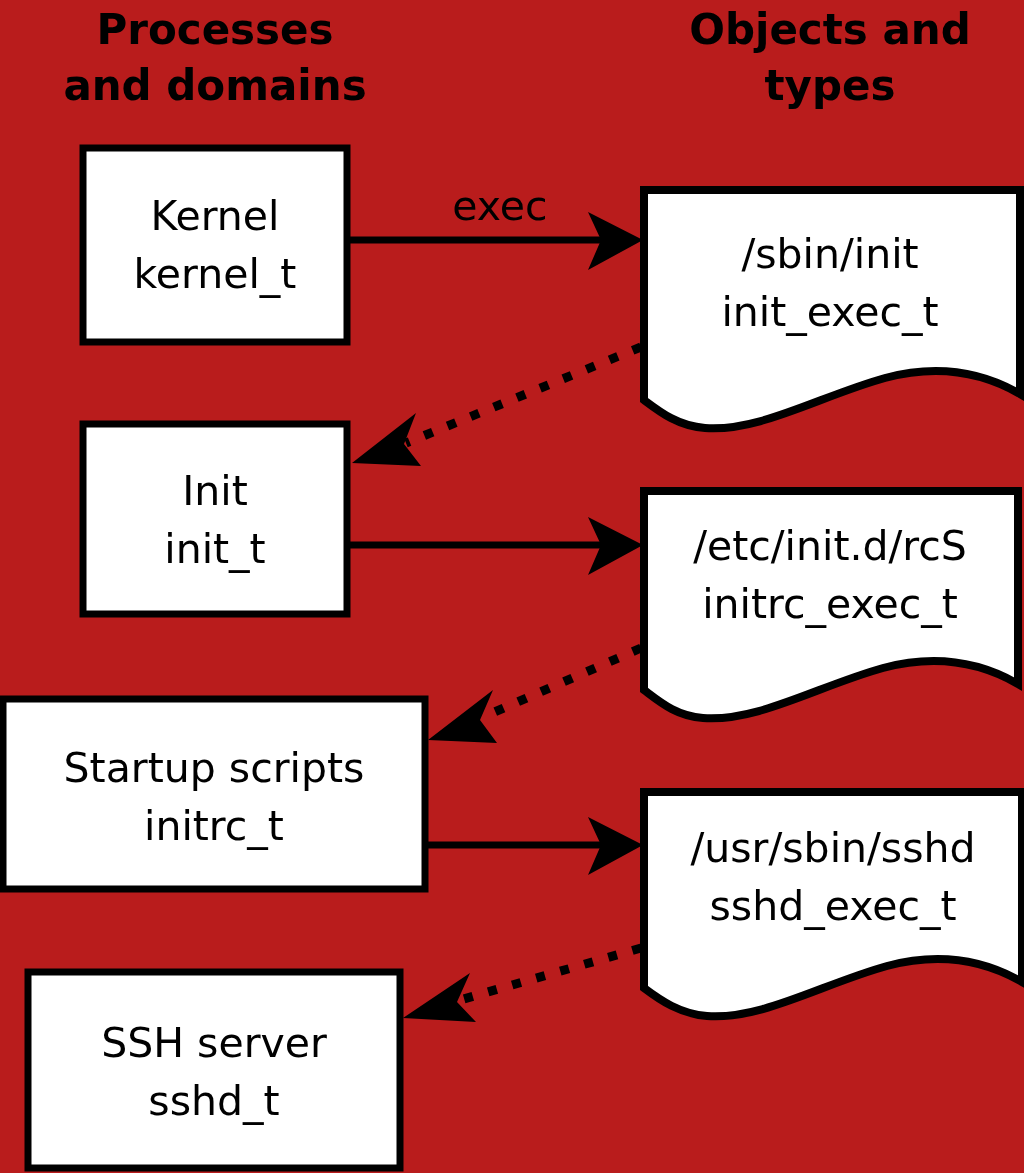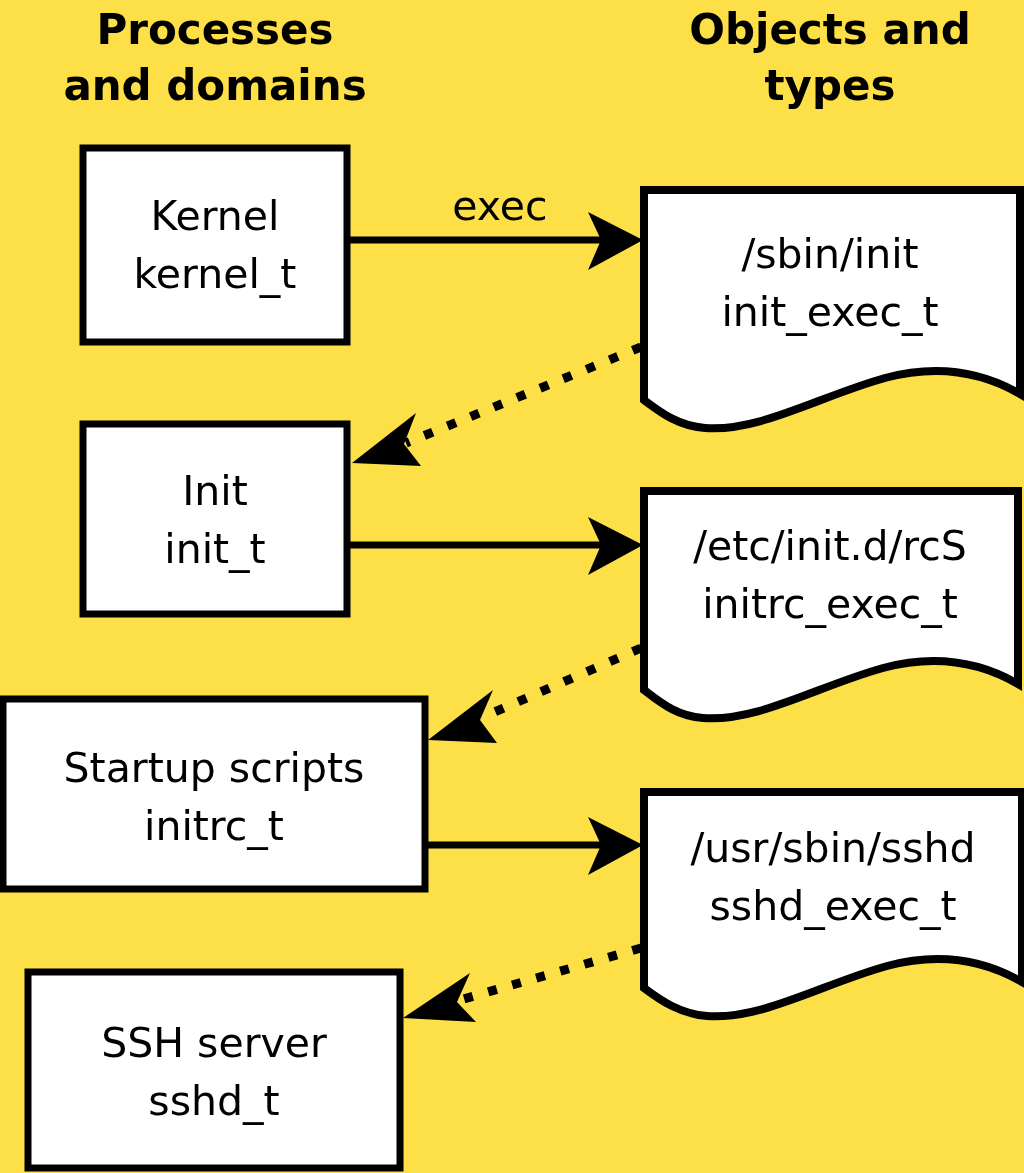--- a/index.html
+++ b/index.html
@@ -4,21 +4,21 @@
 <style>
   html, body {
     margin: 0;
     padding: 0;
     background: #ffffff;
   }
   #canvas {
     position: relative;
     width: 1024px;
     height: 1173px;
-    background: #fde047;
+    background: #b91c1c;
     font-family: "DejaVu Sans", sans-serif;
     overflow: hidden;
   }
   svg.diagram {
     position: absolute;
     top: 0;
     left: 0;
     width: 1024px;
     height: 1173px;
   }

